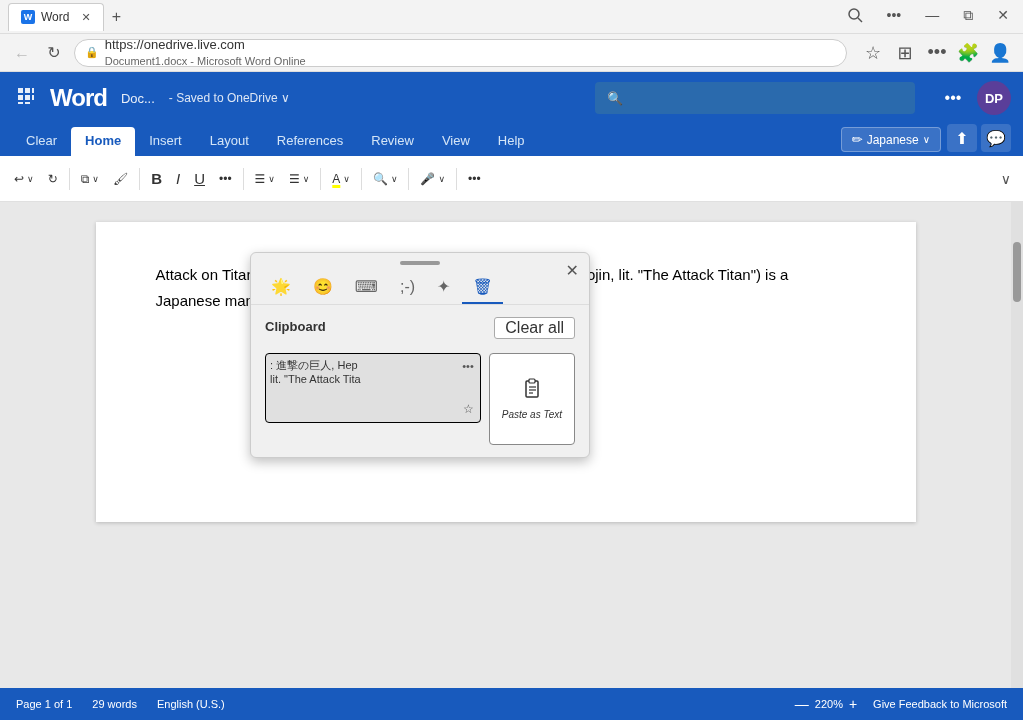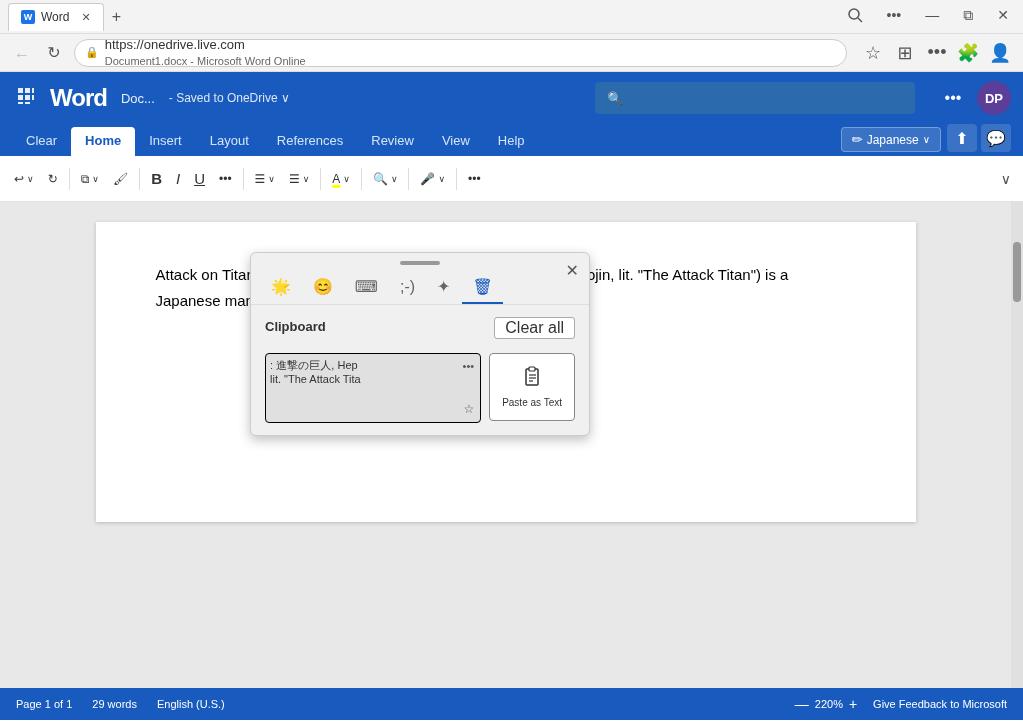--- a/index.html
+++ b/index.html
@@ -152,22 +152,23 @@
     }
     .clipboard-text-star {
       position: absolute; bottom: 6px; right: 6px; cursor: pointer; color: #555; font-size: 12px;
     }
     .clipboard-actions {
       display: flex; flex-direction: column; gap: 6px;
     }
     .clipboard-action-btn {
       display: flex; flex-direction: column; align-items: center; justify-content: center;
       background: #fff; border: 1.5px solid #888; border-radius: 4px;
-      padding: 12px 12px; cursor: pointer; font-size: 11px; color: #333; gap: 4px;
+      padding: 24px 12px; cursor: pointer; font-size: 11px; color: #333; gap: 4px;
       min-width: 66px;
+      font-style: italic;
     }
     .clipboard-action-icon { font-size: 18px; }
     .clear-all-btn {
       float: right; background: #fff; border: 1px solid #aaa; border-radius: 3px;
       padding: 1px 10px; font-size: 16px; cursor: pointer; color: #333; margin-bottom: 6px;
     }
     .clipboard-header-row {
       display: flex; align-items: center; margin-bottom: 8px;
     }
   </style>

